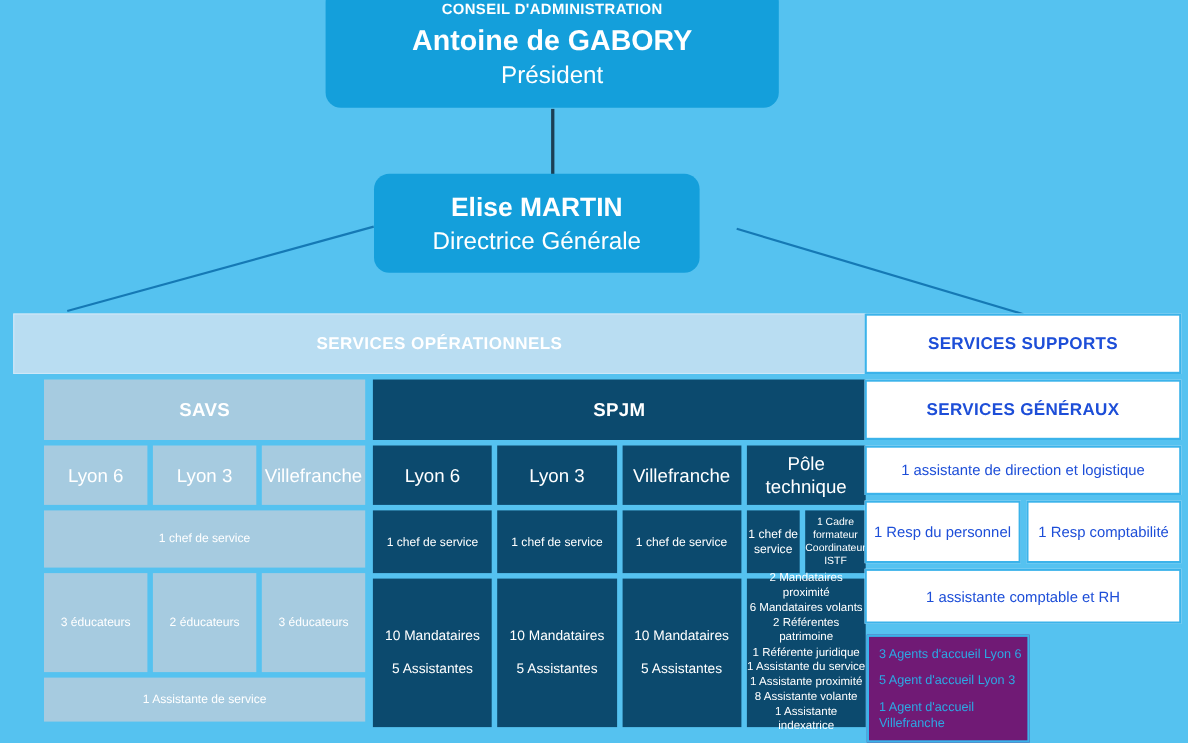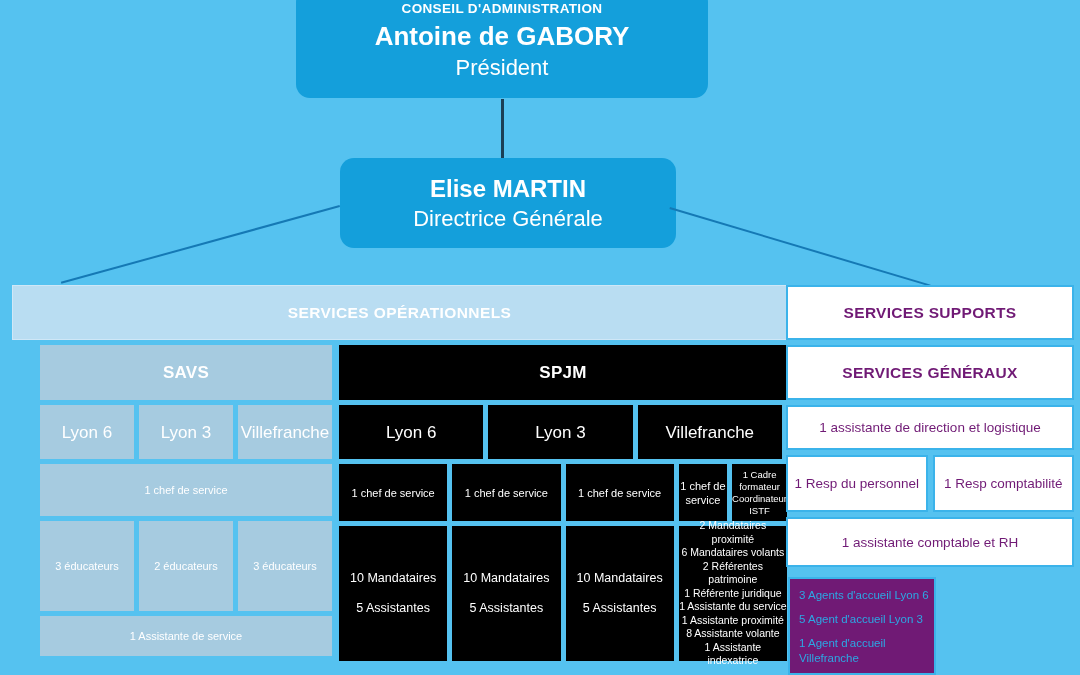--- a/index.html
+++ b/index.html
@@ -20,21 +20,21 @@
     color:#ffffff;
     text-align:center;
     display:flex;flex-direction:column;justify-content:center;
     box-sizing:border-box;
   }
   #board-box{left:296px;top:-12px;width:412px;height:110px;padding:6px 10px 10px;}
   #board-box .eyebrow{font-size:13.5px;font-weight:bold;letter-spacing:.35px;line-height:18px;}
   #board-box .pname{font-size:26px;font-weight:bold;line-height:34px;margin-top:1px;}
   #board-box .prole{font-size:22px;font-weight:normal;line-height:29px;}
 
-  #dg-box{left:340px;top:158px;width:336px;height:90px;}
+  #dg-box{left:340px;top:158px;width:296px;height:90px;}
   #dg-box .pname{font-size:24px;font-weight:bold;line-height:31px;}
   #dg-box .prole{font-size:22px;font-weight:normal;line-height:29px;}
 
   
   .vline{position:absolute;background:#1b3f55;}
   .diag{position:absolute;height:0;border-top:2px solid #1579b5;transform-origin:0 0;}
 
   
   #ops-panel{position:absolute;left:12px;top:285px;width:775px;height:350px;}
   #ops-banner{
@@ -47,21 +47,21 @@
   .svcblock{position:absolute;top:60px;box-sizing:border-box;}
   #savs-block{left:0px;width:320px;padding-left:28px;}
   #spjm-block{left:327px;width:448px;}
 
   .svc-head{
     height:55px;display:flex;align-items:center;justify-content:center;
     color:#ffffff;font-size:17px;font-weight:bold;letter-spacing:.3px;
     box-sizing:border-box;
   }
   .savs-fill{background:#a6cbe0;}
-  .spjm-fill{background:#000000;}
+  .spjm-fill{background:#0c4a6e;}
 
   .row{display:flex;box-sizing:border-box;}
   .cell{
     display:flex;align-items:center;justify-content:center;text-align:center;
     color:#ffffff;box-sizing:border-box;
   }
   .city{font-size:17px;line-height:21px;}
   .small{font-size:11px;line-height:14px;}
   .mid{font-size:12.5px;line-height:17px;}
   .gap-v{width:5px;flex:0 0 5px;}
@@ -86,21 +86,21 @@
   .staff-line{display:block;}
   .staff-gap{height:13px;}
   .pt-group{margin:0;}
   .pt-group .staff-line{font-size:10.5px;line-height:13.5px;}
 
   
   #sup-panel{position:absolute;left:786px;top:285px;width:294px;height:390px;}
   .wbox{
     background:#ffffff;border:2px solid #3bb3ea;box-sizing:border-box;
     display:flex;align-items:center;justify-content:center;text-align:center;
-    color:#701a75;
+    color:#1d4ed8;
   }
   .wbox.head{font-size:15.5px;font-weight:bold;letter-spacing:.3px;}
   .wbox.body{font-size:13.5px;font-weight:normal;}
   #sup-supports{position:absolute;left:0;top:0;width:288px;height:55px;}
   #sup-generaux{position:absolute;left:0;top:60px;width:288px;height:55px;}
   #sup-assist-dir{position:absolute;left:0;top:120px;width:288px;height:45px;}
   #sup-resp-row{position:absolute;left:0;top:170px;width:288px;height:57px;display:flex;}
   #sup-resp-row .wbox{flex:1;}
   #sup-resp-row .spacer{width:5px;flex:0 0 5px;}
   #sup-assist-compt{position:absolute;left:0;top:232px;width:288px;height:50px;}
@@ -167,20 +167,21 @@
     <div class="svcblock" id="spjm-block">
       <div class="svc-head spjm-fill">SPJM</div>
 
       <div class="row" id="spjm-cities">
         <div class="cell spjm-fill city">Lyon 6</div>
         <div class="gap-v"></div>
         <div class="cell spjm-fill city">Lyon 3</div>
         <div class="gap-v"></div>
         <div class="cell spjm-fill city">Villefranche</div>
         <div class="gap-v"></div>
+        <div class="cell spjm-fill city">Pôle technique</div>
       </div>
 
       <div class="row" id="spjm-chiefs">
         <div class="cell spjm-fill small">1 chef de service</div>
         <div class="gap-v"></div>
         <div class="cell spjm-fill small">1 chef de service</div>
         <div class="gap-v"></div>
         <div class="cell spjm-fill small">1 chef de service</div>
         <div class="gap-v"></div>
         <div class="splitcol">

